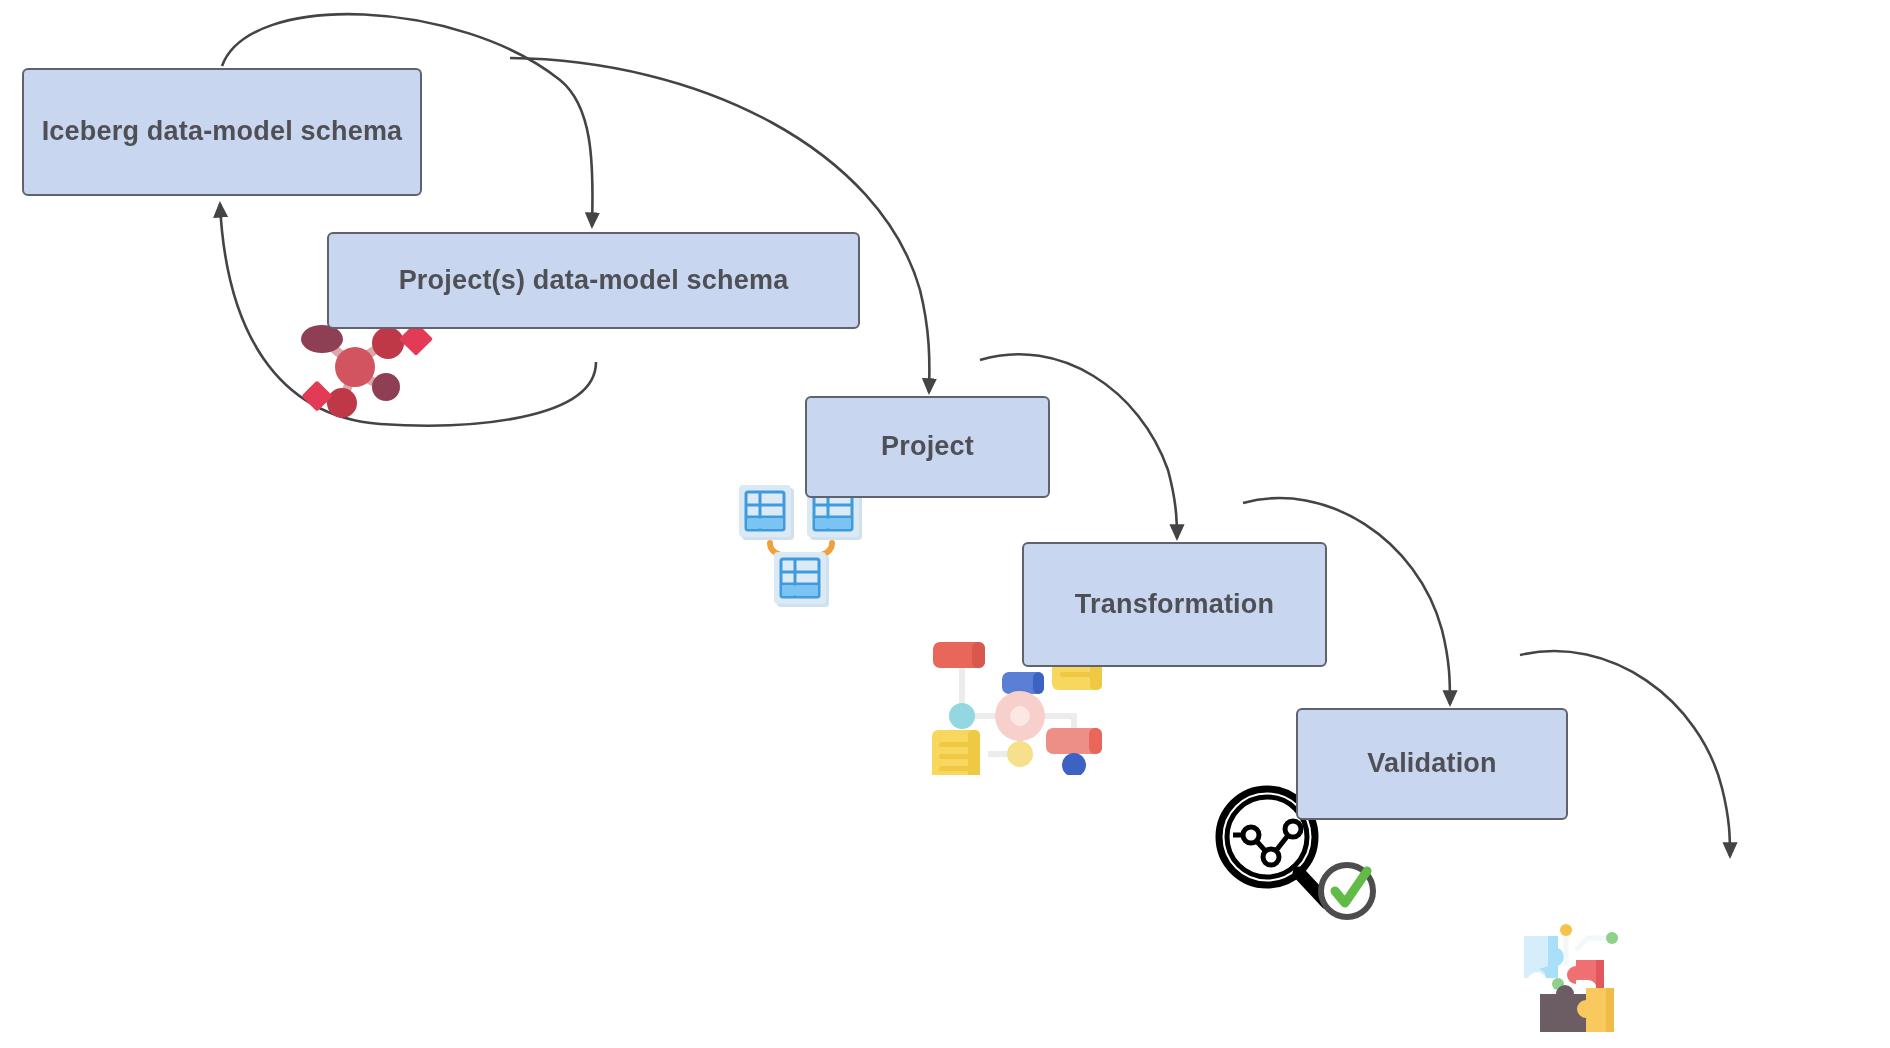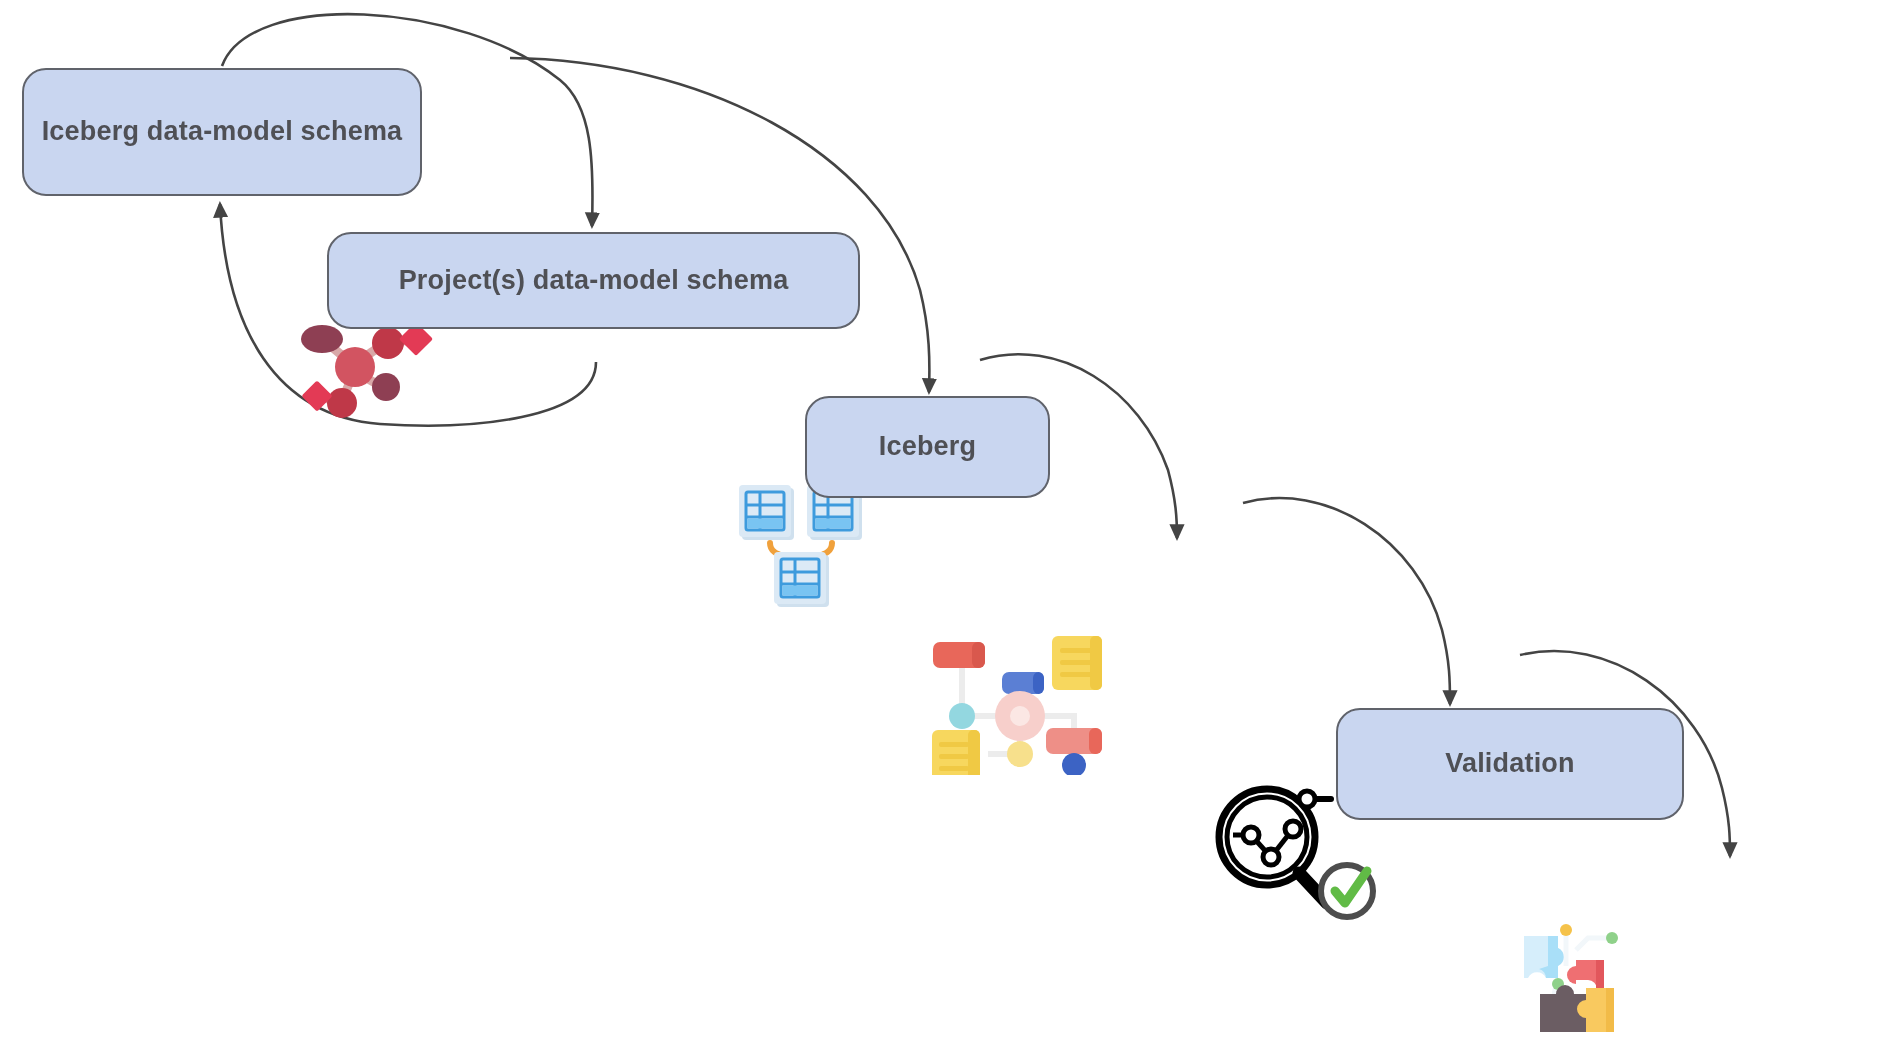--- a/index.html
+++ b/index.html
@@ -23,41 +23,41 @@
     top: 0;
     width: 1890px;
     height: 1048px;
     pointer-events: none;
   }
   .node {
     position: absolute;
     box-sizing: border-box;
     background: #c9d6f0;
     border: 2px solid #60636b;
-    border-radius: 24px;
+    border-radius: 6px;
     display: flex;
     align-items: center;
     justify-content: center;
     text-align: center;
     color: #4f5055;
     font-weight: bold;
     font-size: 27px;
     line-height: 1.45;
     letter-spacing: 0.2px;
     padding: 6px 14px;
   }
   .icon-layer {
     position: absolute;
     pointer-events: none;
   }
   .node-iceberg   { left: 22px;   top: 68px;  width: 400px;  height: 128px; }
   .node-projects  { left: 327px;  top: 232px; width: 533px;  height: 97px; }
   .node-mapping   { left: 805px;  top: 396px; width: 245px;  height: 102px; }
   .node-transform { left: 1022px; top: 542px; width: 305px;  height: 125px; }
-  .node-validate  { left: 1296px; top: 708px; width: 348px;  height: 112px; margin-left: 40px; }
+  .node-validate  { left: 1296px; top: 708px; width: 272px;  height: 112px; }
   .node-integrate { left: 1578px; top: 860px; width: 290px;  height: 118px; }
 
   .ic-network   { left: 300px;  top: 325px; }
   .ic-mapping   { left: 738px;  top: 483px; }
   .ic-transform { left: 930px;  top: 630px; }
   .ic-validate  { left: 1205px; top: 785px; }
   .ic-integrate { left: 1518px; top: 920px; }
 </style>
 </head>
 <body>
@@ -218,19 +218,20 @@
     <path d="M 22 74 H 38 a 9 9 0 0 1 18 0 H 68 V 112 H 22 Z" fill="#6b5d63"></path>
 
     <path d="M 68 68 H 96 V 112 H 68 V 98 a 9 9 0 0 1 0 -18 Z" fill="#f9c95f"></path>
     <path d="M 88 68 H 96 V 112 H 88 Z" fill="#f2bb48"></path>
   </svg>
 
   <div class="node node-iceberg">Iceberg data-model schema</div>
 
   <div class="node node-projects">Project(s) data-model schema</div>
 
-  <div class="node node-mapping">Iceberg</div>
-
+  <div class="node node-mapping">Project</div>
+
+  <div class="node node-transform">Transformation</div>
 
   <div class="node node-validate">Validation</div>
 
 
 </div>
 
 </body></html>

